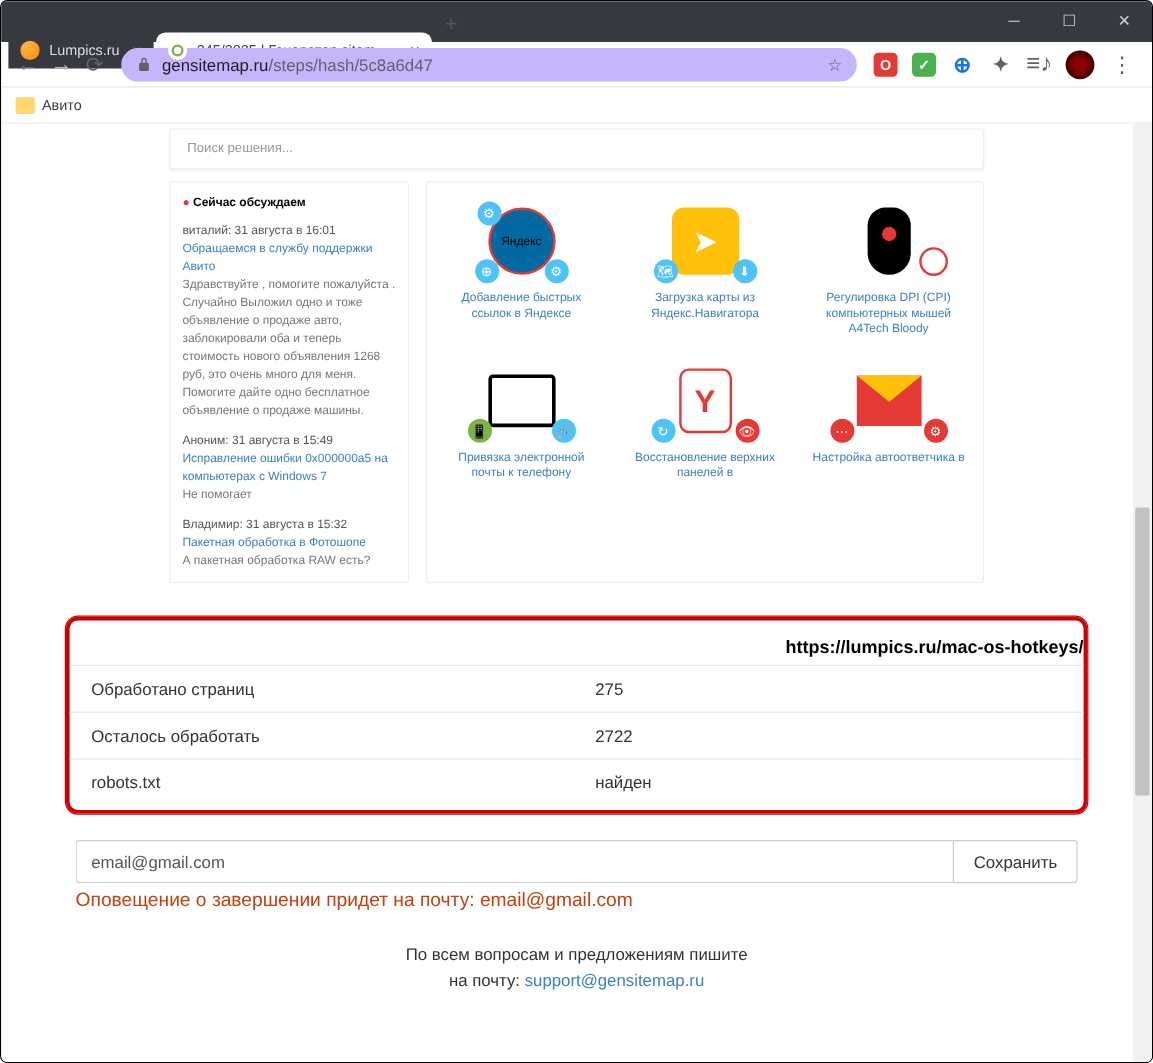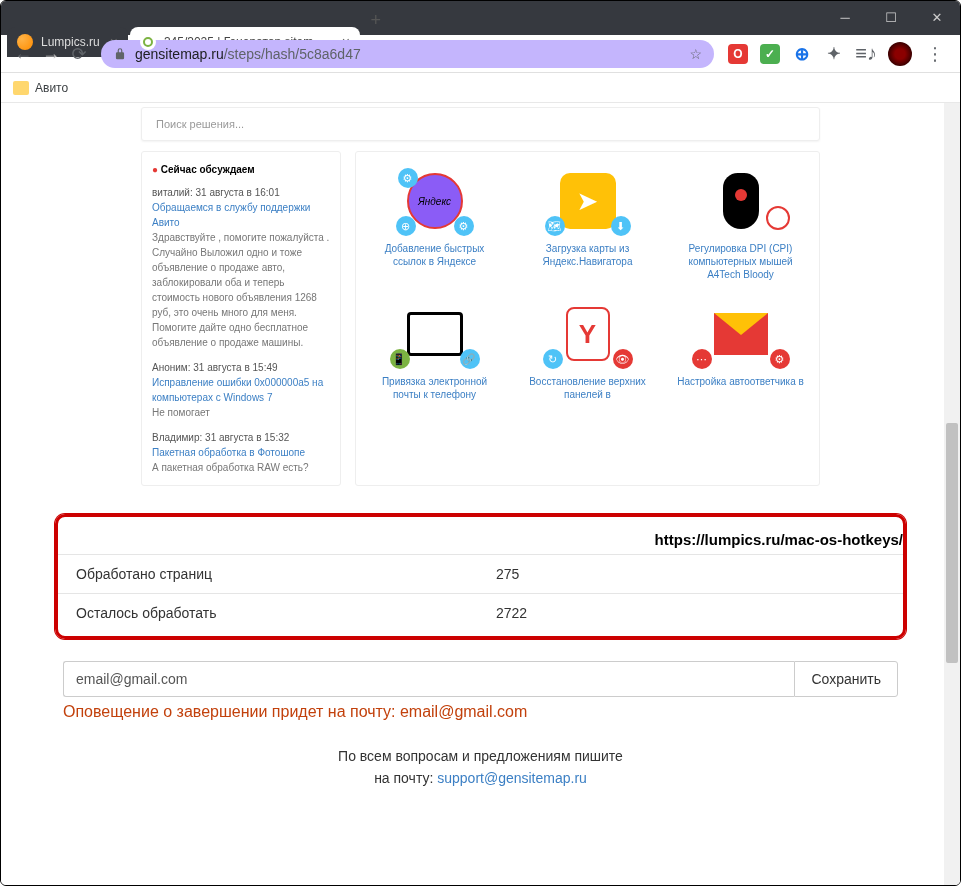--- a/index.html
+++ b/index.html
@@ -46,21 +46,21 @@
   .left-panel { width:200px; background:#fff; border:1px solid #eee; border-radius:3px; padding:10px; font-size:10px; color:#777; line-height:1.5;}
   .lp-head { color:#000; font-weight:600; font-size:10px; margin-bottom:8px;}
   .lp-dot { color:#e53935; }
   .lp-meta { color:#555; }
   .lp-link { color:#3b7fc4; }
   .right-panel { flex:1; background:#fff; border:1px solid #eee; border-radius:3px; padding:14px; }
   .grid3 { display:grid; grid-template-columns: repeat(3, 1fr); gap:18px 24px; }
   .cell { text-align:center; }
   .thumb-img { width:90px; height:70px; margin:0 auto 6px; position:relative; display:flex; align-items:center; justify-content:center;}
   .cap { font-size:10px; color:#3b7fc4; line-height:1.3; }
-  .yandex-ring { width:56px; height:56px; border:2px solid #e53935; border-radius:50%; display:flex; align-items:center; justify-content:center; font-size:10px; color:#000; background:#8b5cf6;font-style:italic;}
+  .yandex-ring { width:56px; height:56px; border:2px solid #e53935; border-radius:50%; display:flex; align-items:center; justify-content:center; font-size:10px; color:#000; background:#0369a1;}
   .chain-badge { position:absolute; width:20px; height:20px; border-radius:50%; background:#4fc3f7; top:2px; font-size:11px; color:#fff; display:flex;align-items:center;justify-content:center;}
   .sm-badge { position:absolute; width:20px; height:20px; border-radius:50%; bottom:0; font-size:11px; color:#fff; display:flex;align-items:center;justify-content:center;}
   .yarrow { width:56px; height:56px; border-radius:10px; background:#ffc107; display:flex; align-items:center; justify-content:center; font-size:26px; color:#fff;}
   .mouse { width:36px; height:56px; border-radius:18px 18px 22px 22px; background:#000; position:relative;}
   .mouse::after{content:"";position:absolute;top:16px;left:12px;width:12px;height:12px;border-radius:50%;background:#e53935;}
   .gauge { position:absolute; right:-4px; bottom:6px; width:24px; height:24px; border-radius:50%; background:#fff; border:2px solid #e53935;}
   .envel { width:56px; height:44px; border:3px solid #000; border-radius:4px; background:#fff;}
   .ybr { width:44px; height:54px; border:2px solid #e53935; border-radius:8px; background:#fff; display:flex; align-items:center; justify-content:center; font-size:26px; color:#e53935; font-weight:bold;}
   .redenv { width:54px; height:42px; background:#e53935; position:relative;}
   .redenv::before{content:"";position:absolute;top:0;left:0;border-left:27px solid transparent;border-right:27px solid transparent;border-top:22px solid #ffc107;}
@@ -208,20 +208,24 @@
   <div class="status-box">
     <div class="status-title">https://lumpics.ru/mac-os-hotkeys/</div>
     <div class="status-row">
       <div class="sr-label">Обработано страниц</div>
       <div>275</div>
     </div>
     <div class="status-row">
       <div class="sr-label">Осталось обработать</div>
       <div>2722</div>
     </div>
+    <div class="status-row">
+      <div class="sr-label">robots.txt</div>
+      <div>найден</div>
+    </div>
   </div>
 
   <div class="email-row">
     <input class="email-input" value="email@gmail.com" style="">
     <button class="save-btn">Сохранить</button>
   </div>
   <div class="email-note">Оповещение о завершении придет на почту: email@gmail.com</div>
 
   <div class="footer">
     <div>По всем вопросам и предложениям пишите</div>

